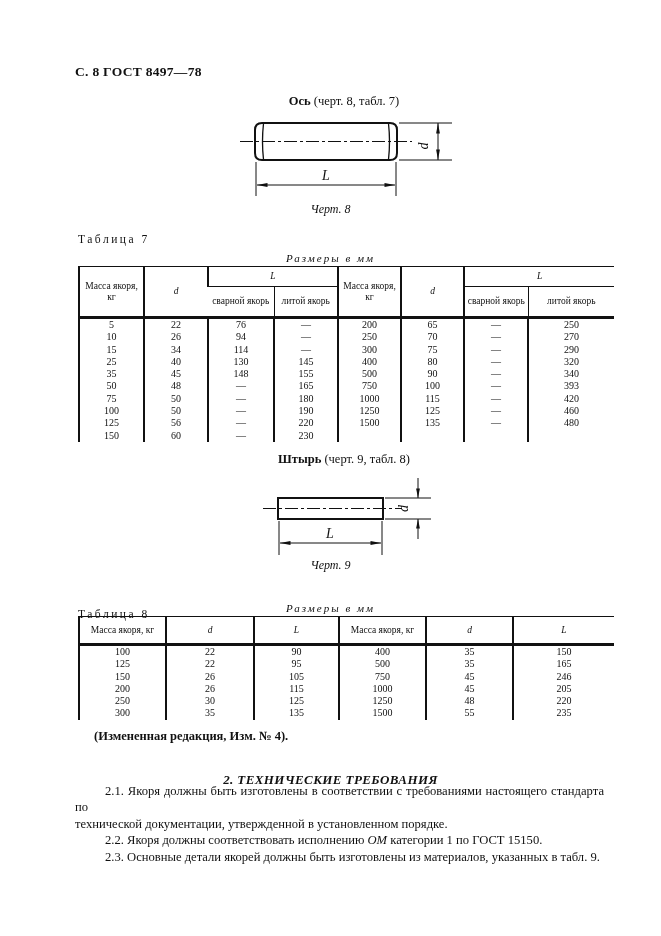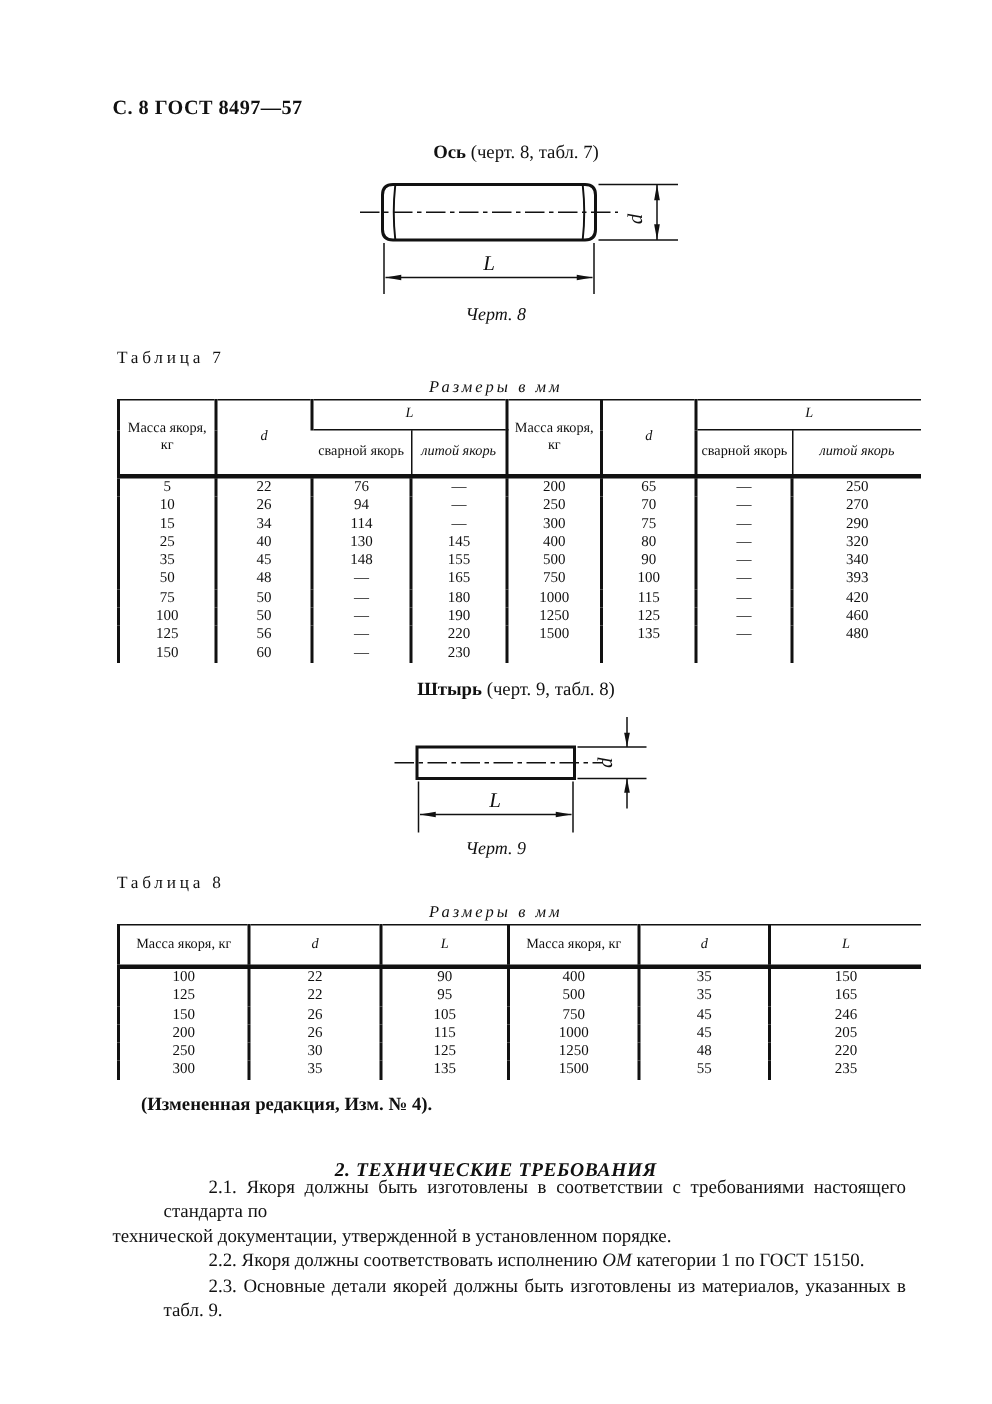--- a/index.html
+++ b/index.html
@@ -14,57 +14,57 @@
   .full-center { left:0; width:661px; text-align:center;font-style:italic; }
   .sec-title { top:94px; font-size:12.5px;text-align:center; }
   .sec-title-2 { top:452px; font-size:12.5px; }
   .bold { font-weight:bold; }
   .ital { font-style:italic; }
   .caption { font-size:12px; }
   .cap-8 { top:202px; }
   .cap-9 { top:558px; }
   .tab-label { left:78px; width:535px; text-align:left; font-size:11.5px; letter-spacing:2.5px; }
   .tab-label-7 { top:233px; }
-  .tab-label-8 { top:583px; }
+  .tab-label-8 { top:608px; }
   .razmery { font-size:11px; letter-spacing:2px; }
   .razmery-7 { top:252px; }
   .razmery-8 { top:602px; }
 
   table.gost { border-collapse:collapse; table-layout:fixed; width:535px;
     border-top:1.5px solid #111; border-left:2px solid #111; }
   table.gost th, table.gost td {
     border-left:2px solid #111; text-align:center; vertical-align:middle;
     font-weight:normal; overflow:hidden;
   }
   table.gost th:first-child, table.gost td:first-child { border-left:none; }
   .t7 { left:78px; top:266px; }
   .t8 { left:78px; top:616px; }
   table.gost thead th { font-size:9.5px; line-height:10.5px; padding:1px 2px; }
   table.gost tbody { border-top:3px solid #111; }
   table.gost tbody td { font-size:10px; line-height:12.3px; padding:0 2px; white-space:nowrap; }
   .t7 .lspan { border-bottom:1.5px solid #111; height:20px; }
   .t7 .sub { height:31px;text-align:center; }
-  .t7 .thin-l { border-left:1.5px solid #111;font-style:italic; }
+  .t7 .thin-l { border-left:1.5px solid #111; }
   .t8 thead th { height:28px; }
   .dimletter { font-style:italic; font-size:11px; font-family:"Liberation Serif", serif; }
 
   svg text { font-family:"Liberation Serif", serif; fill:#111; }
   .svg-dim { font-style:italic; font-size:14px; }
 
   .amended { top:729px; left:64px; width:527px; text-indent:30px; font-size:12.5px; font-weight:bold; }
   .req-heading { top:772px; font-size:13px; font-weight:bold; letter-spacing:.4px; }
   .paras { top:783px; left:75px; width:529px; font-size:12.6px; line-height:16.4px; text-align:justify; }
-  .paras .indent { text-indent:30px;margin-left:34px; }
+  .paras .indent { text-indent:30px; }
 </style>
 </head>
 <body>
 
 <div class="page">
 
-  <div class="abs doc-header">С. 8 ГОСТ 8497—57</div>
+  <div class="abs doc-header">С. 8 ГОСТ 8497—78</div>
 
   <div class="abs center-line sec-title">
     <span class="bold">Ось</span><span> (черт. 8, табл. 7)</span>
   </div>
 
   <svg class="abs" style="left:230px; top:106px;" width="232" height="100" viewBox="0 0 232 100">
 
     <path d="M 32 17 L 160 17 Q 167 17 167 24 L 167 47 Q 167 54 160 54 L 32 54 Q 25 54 25 47 L 25 24 Q 25 17 32 17 Z" fill="none" stroke="#111" stroke-width="2"></path>
     <path d="M 33.5 17.5 Q 31.5 35.5 33.5 53.5" fill="none" stroke="#111" stroke-width="1.3"></path>
     <path d="M 158.5 17.5 Q 160.5 35.5 158.5 53.5" fill="none" stroke="#111" stroke-width="1.3"></path>

